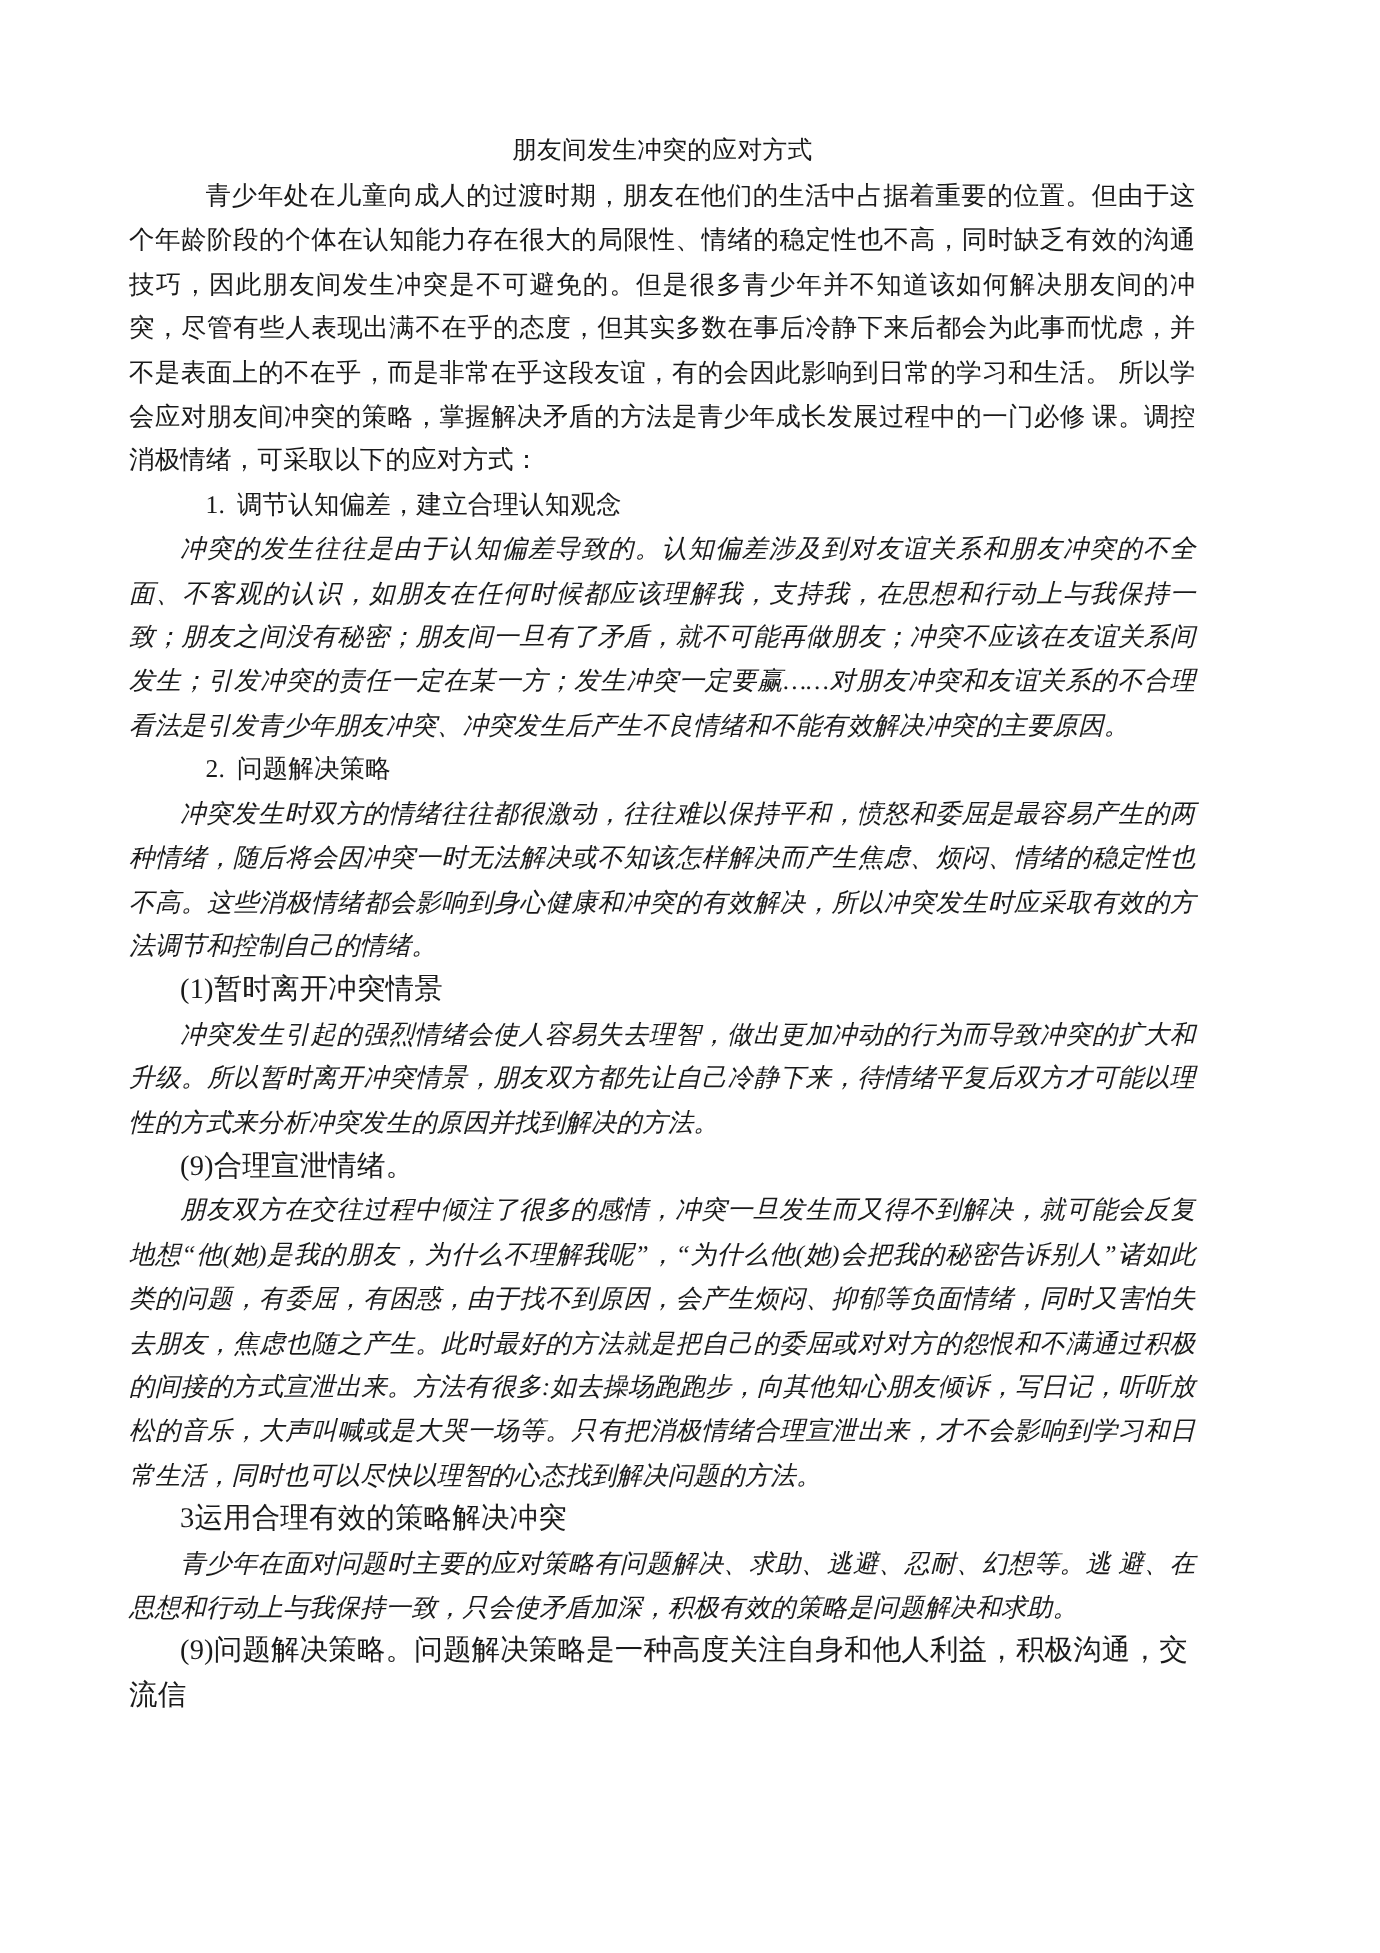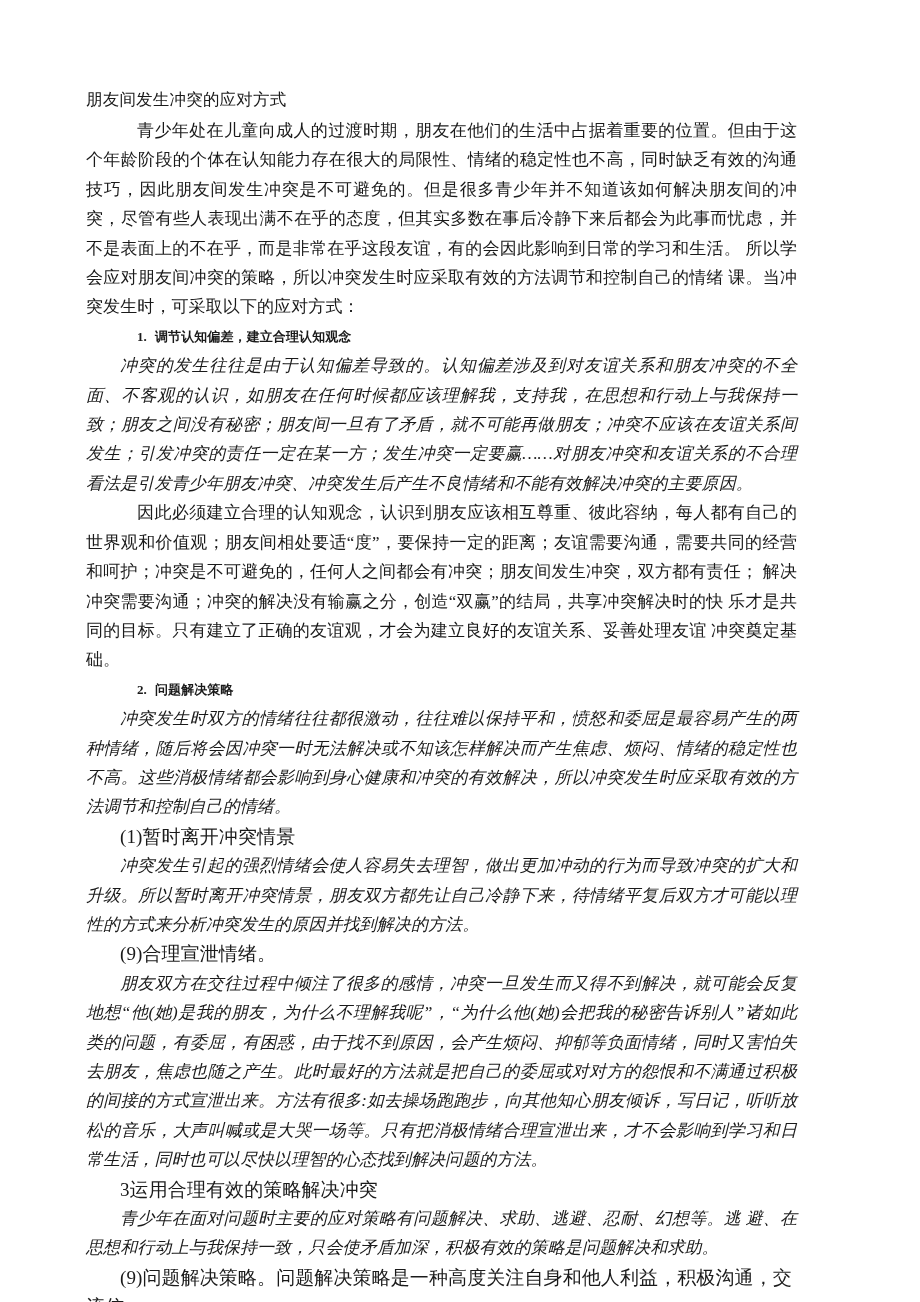--- a/index.html
+++ b/index.html
@@ -15,68 +15,67 @@
     color: #1a1a1a;
   }
   .page {
     box-sizing: border-box;
     width: 920px;
     height: 1302px;
     background: #ffffff;
     padding: 86px 123px 0 86px;
   }
   .doc-title {
+    text-align: center;
     font-size: 16.5px;
     line-height: 28px;
     font-weight: normal;
     margin: 0 0 2px 0;
     letter-spacing: 0.2px;
   }
   .body-text {
     font-size: 17px;
     line-height: 29.4px;
     text-align: justify;
     text-justify: inter-ideograph;
     margin: 0;
     letter-spacing: 0.1px;
     word-break: break-all;
   }
   .indent-2 { text-indent: 34px; font-style: italic; }
   .indent-3 { text-indent: 51px; }
   .heading-num {
-    font-size: 13px;
+    font-size: 17px;
     line-height: 29.4px;
     margin: 0;
     text-indent: 51px;
     letter-spacing: 0.1px;
-    font-weight: bold;
   }
   .heading-sub {
     font-size: 19px;
     line-height: 29.4px;
     margin: 0;
     text-indent: 34px;
     letter-spacing: 0.1px;
   }
   .num-label { margin-right: 8px; }
 </style>
 </head>
 <body>
 
 <div class="page">
 
   <h1 class="doc-title">朋友间发生冲突的应对方式</h1>
 
-  <p class="body-text indent-3">青少年处在儿童向成人的过渡时期，朋友在他们的生活中占据着重要的位置。但由于这个年龄阶段的个体在认知能力存在很大的局限性、情绪的稳定性也不高，同时缺乏有效的沟通技巧，因此朋友间发生冲突是不可避免的。但是很多青少年并不知道该如何解决朋友间的冲突，尽管有些人表现出满不在乎的态度，但其实多数在事后冷静下来后都会为此事而忧虑，并不是表面上的不在乎，而是非常在乎这段友谊，有的会因此影响到日常的学习和生活。  所以学会应对朋友间冲突的策略，所以冲突发生时应采取有效的方法调节和控制自己的情绪 课。当冲突发生时，可采取以下的应对方式：</p>
+  <p class="body-text indent-3">青少年处在儿童向成人的过渡时期，朋友在他们的生活中占据着重要的位置。但由于这个年龄阶段的个体在认知能力存在很大的局限性、情绪的稳定性也不高，同时缺乏有效的沟通技巧，因此朋友间发生冲突是不可避免的。但是很多青少年并不知道该如何解决朋友间的冲突，尽管有些人表现出满不在乎的态度，但其实多数在事后冷静下来后都会为此事而忧虑，并不是表面上的不在乎，而是非常在乎这段友谊，有的会因此影响到日常的学习和生活。  所以学会应对朋友间冲突的策略，掌握解决矛盾的方法是青少年成长发展过程中的一门必修 课。调控消极情绪，可采取以下的应对方式：</p>
 
   <p class="heading-num"><span class="num-label">1.</span><span>调节认知偏差，建立合理认知观念</span></p>
 
   <p class="body-text indent-2">冲突的发生往往是由于认知偏差导致的。认知偏差涉及到对友谊关系和朋友冲突的不全面、不客观的认识，如朋友在任何时候都应该理解我，支持我，在思想和行动上与我保持一致；朋友之间没有秘密；朋友间一旦有了矛盾，就不可能再做朋友；冲突不应该在友谊关系间发生；引发冲突的责任一定在某一方；发生冲突一定要赢……对朋友冲突和友谊关系的不合理看法是引发青少年朋友冲突、冲突发生后产生不良情绪和不能有效解决冲突的主要原因。</p>
 
-  <p class="body-text indent-3">因此必须建立合理的认知观念，认识到朋友应该相互尊重、彼此容纳，每人都有自己的世界观和价值观；朋友间相处要适“度”，要保持一定的距离；友谊需要沟通，需要共同的经营和呵护；冲突是不可避免的，任何人之间都会有冲突；朋友间发生冲突，双方都有责任；  解决冲突需要沟通；冲突的解决没有输赢之分，创造“双赢”的结局，共享冲突解决时的快  乐才是共同的目标。只有建立了正确的友谊观，才会为建立良好的友谊关系、妥善处理友谊 冲突奠定基础。</p>
 
   <p class="heading-num"><span class="num-label">2.</span><span>问题解决策略</span></p>
 
   <p class="body-text indent-2">冲突发生时双方的情绪往往都很激动，往往难以保持平和，愤怒和委屈是最容易产生的两种情绪，随后将会因冲突一时无法解决或不知该怎样解决而产生焦虑、烦闷、情绪的稳定性也不高。这些消极情绪都会影响到身心健康和冲突的有效解决，所以冲突发生时应采取有效的方法调节和控制自己的情绪。</p>
 
   <p class="heading-sub">(1)暂时离开冲突情景</p>
 
   <p class="body-text indent-2">冲突发生引起的强烈情绪会使人容易失去理智，做出更加冲动的行为而导致冲突的扩大和升级。所以暂时离开冲突情景，朋友双方都先让自己冷静下来，待情绪平复后双方才可能以理性的方式来分析冲突发生的原因并找到解决的方法。</p>
 
   <p class="heading-sub">(9)合理宣泄情绪。</p>

